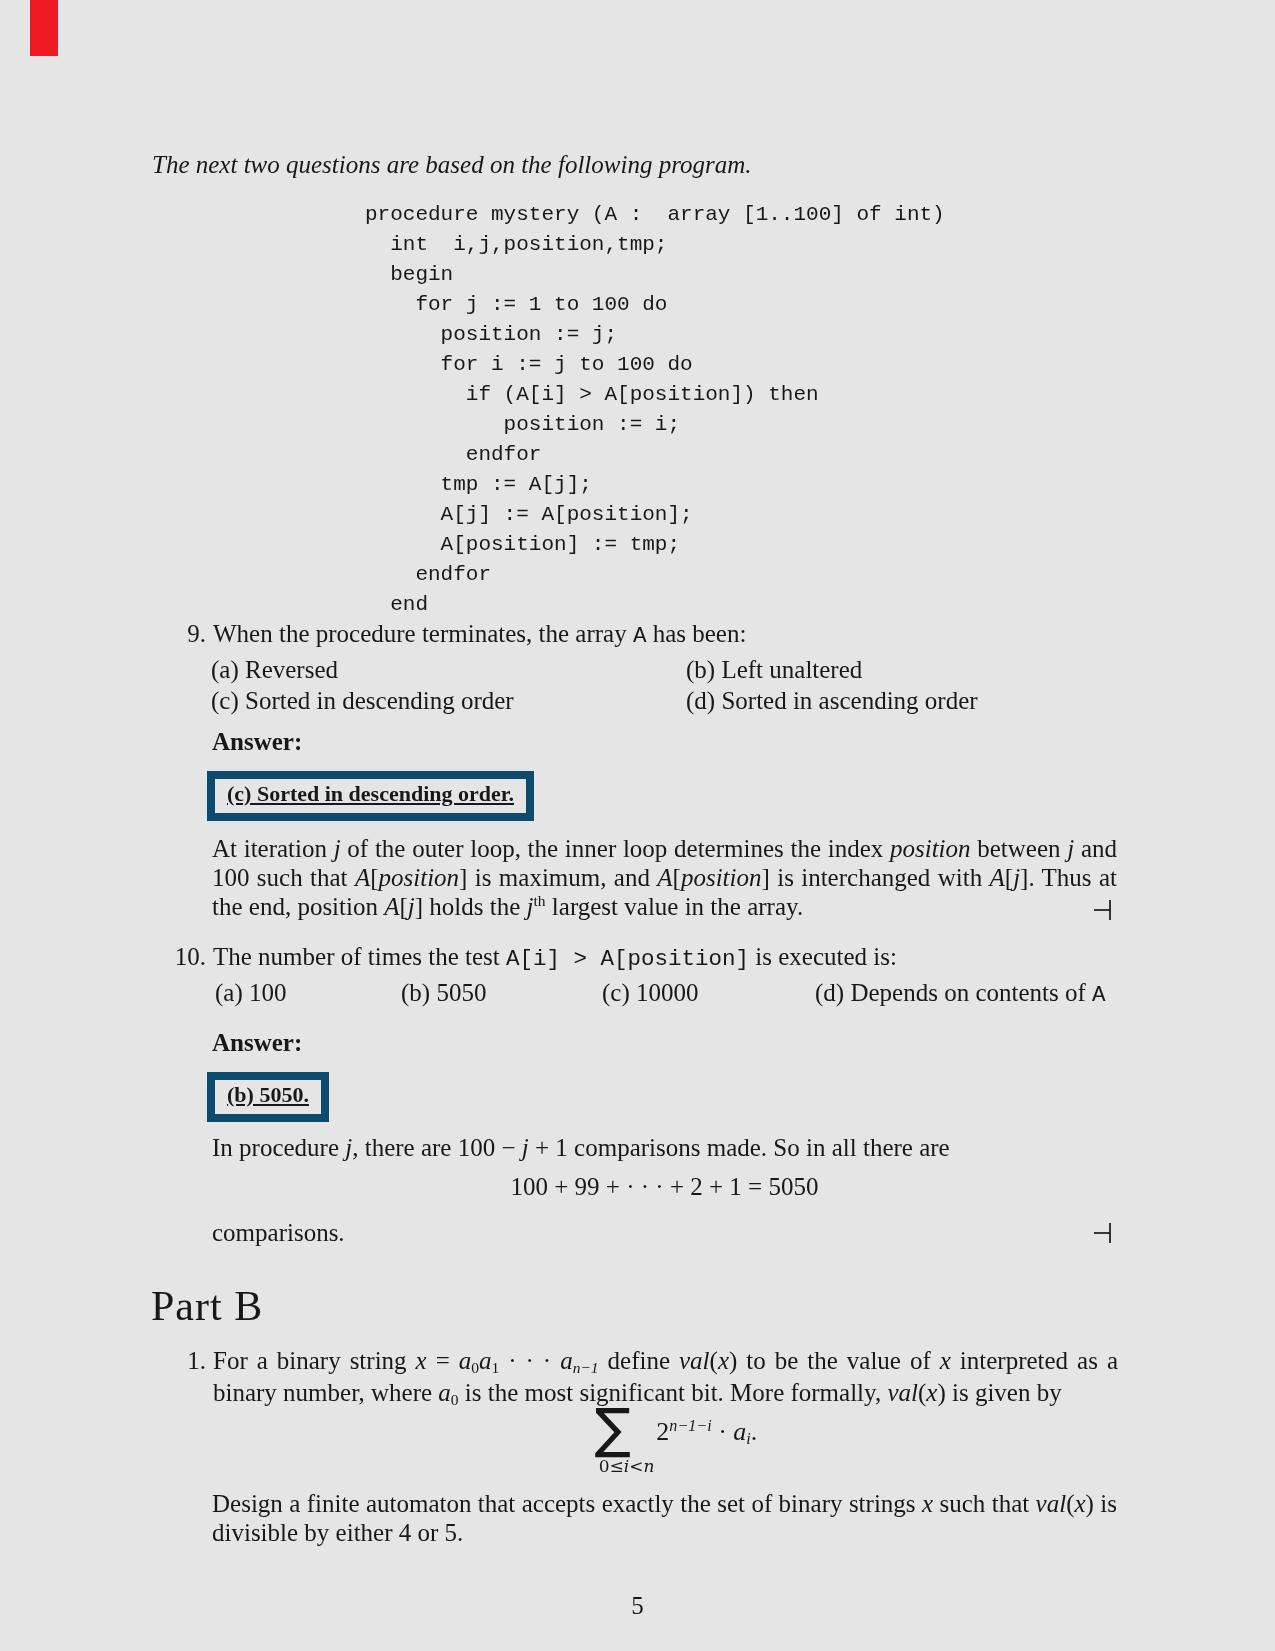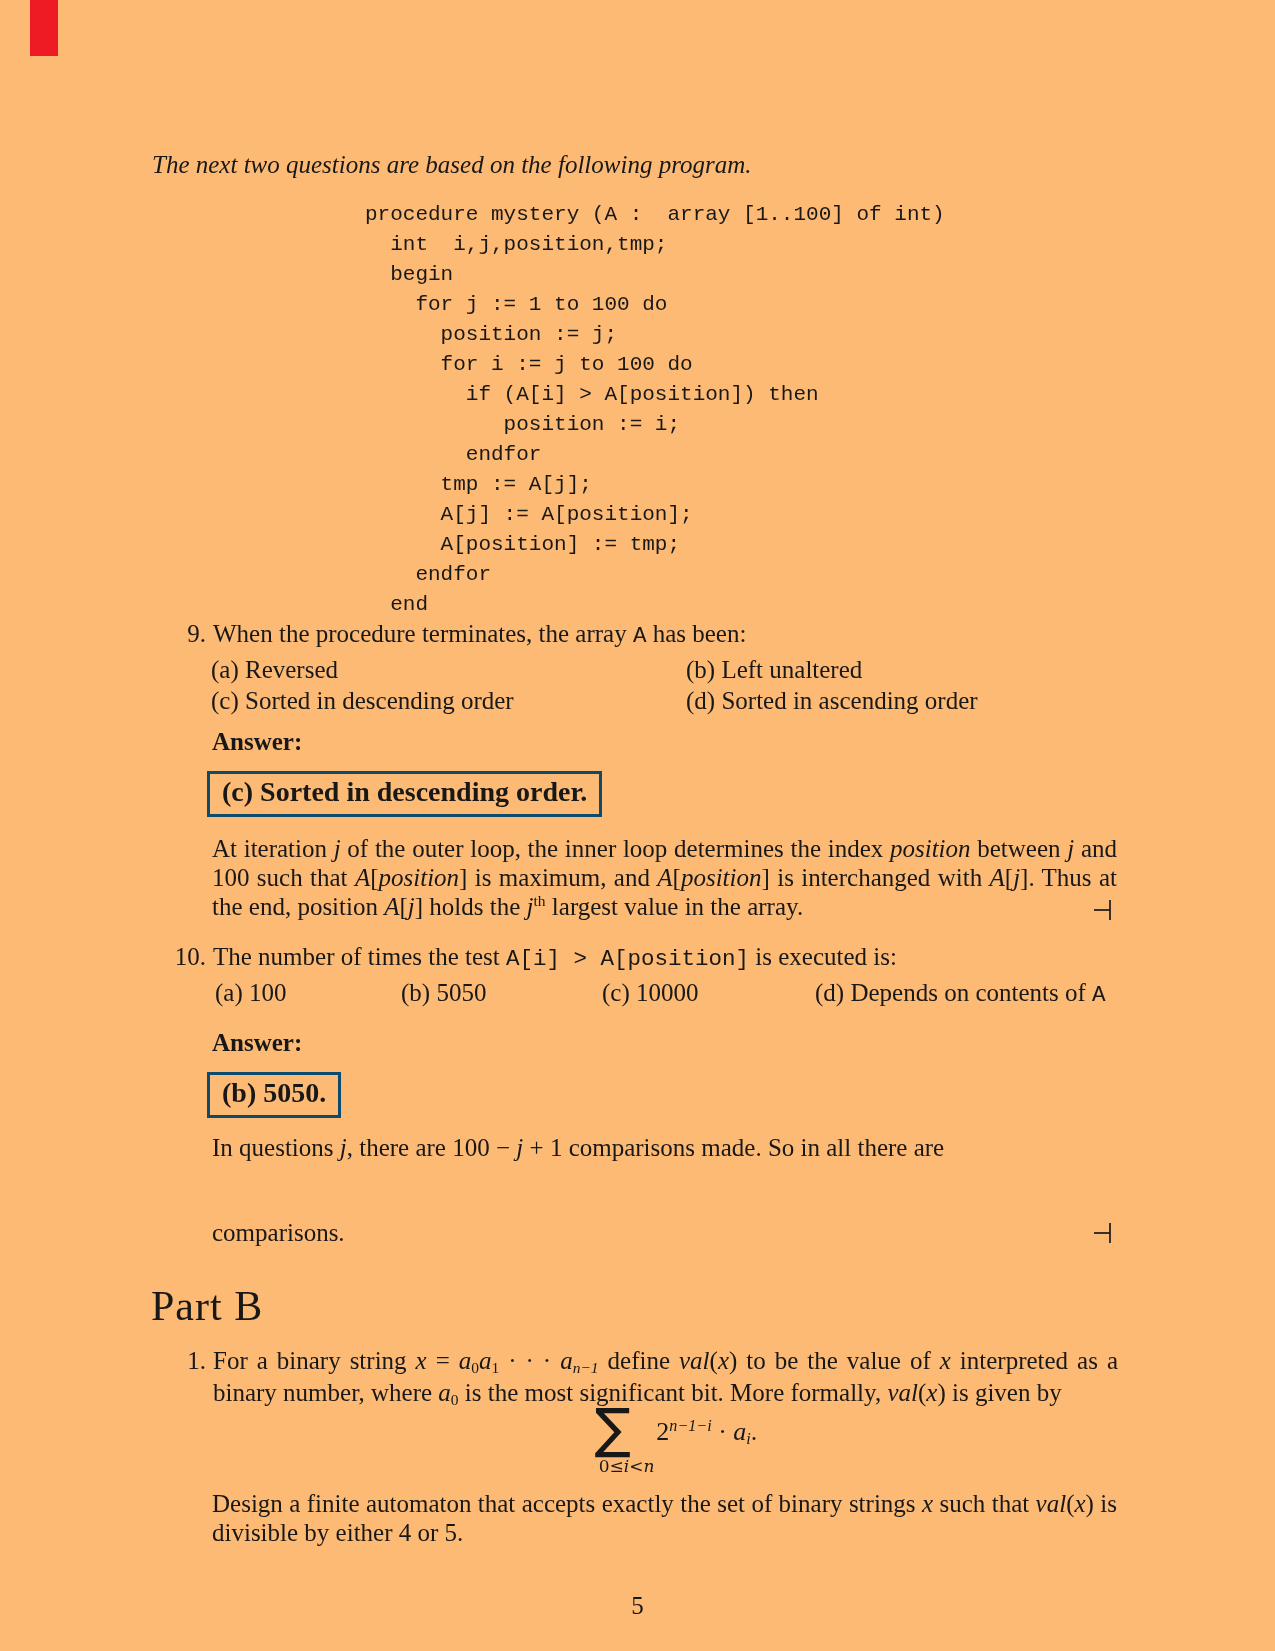--- a/index.html
+++ b/index.html
@@ -1,41 +1,42 @@
 <!DOCTYPE html>
 <html><head>
 <meta charset="utf-8">
 <style>
   html,body{margin:0;padding:0;background:#ffffff;}
   #page{
     position:relative;
     width:1275px;height:1651px;
-    background:#fdba74;
+    background:#e5e5e5;
     color:#181818;
     font-family:"Liberation Serif","DejaVu Serif",serif;
     overflow:hidden;
   }
   .abs{position:absolute;}
   .body-text{font-size:25px;line-height:29px;}
   .italic{font-style:italic;}
   .bold{font-weight:bold;}
   .justify{text-align:justify;}
   .center{text-align:center;}
   pre.code{
     margin:0;
     font-family:"Liberation Mono","DejaVu Sans Mono",monospace;
     font-size:21px;line-height:30px;
     white-space:pre;
   }
   .ansbox{
     display:inline-block;
-    border:3px solid #0c4a6e;
+    border:8px solid #0c4a6e;
     padding:2px 12px 6px 12px;
     font-weight:bold;
-    font-size:28px;
+    font-size:22px;
+    text-decoration:underline;
   }
   .seg-r{}
   .seg-i{font-style:italic;}
   .seg-m{font-family:"Liberation Mono","DejaVu Sans Mono",monospace;font-size:0.9em;}
   .seg-sup{font-size:62%;position:relative;top:-0.55em;}
   .seg-supi{font-size:62%;position:relative;top:-0.55em;font-style:italic;}
   .seg-sub{font-size:62%;position:relative;top:0.25em;}
   .seg-subi{font-size:62%;position:relative;top:0.25em;font-style:italic;}
   .dashv{position:absolute;right:2px;bottom:2px;line-height:0;}
   .part-heading{font-size:42px;font-weight:normal;letter-spacing:1px;}
@@ -99,22 +100,23 @@
   <div class="abs body-text" style="left:401px;top:978px;"><span class="seg-r">(b) 5050</span></div>
   <div class="abs body-text" style="left:602px;top:978px;"><span class="seg-r">(c) 10000</span></div>
   <div class="abs body-text" style="left:815px;top:978px;"><span class="seg-r">(d) Depends on contents of </span><span class="seg-m">A</span></div>
 
   <div class="abs body-text bold" style="left:212px;top:1028px;">Answer:</div>
 
   <div class="abs" style="left:207px;top:1072px;border-radius:21px;">
     <span class="ansbox">(b) 5050.</span>
   </div>
 
-  <div class="abs body-text" style="left:212px;top:1133px;width:905px;"><span class="seg-r">In questions </span><span class="seg-i">j</span><span class="seg-r">, there are 100 − </span><span class="seg-i">j</span><span class="seg-r"> + 1 comparisons made. So in all there are</span></div>
+  <div class="abs body-text" style="left:212px;top:1133px;width:905px;"><span class="seg-r">In procedure </span><span class="seg-i">j</span><span class="seg-r">, there are 100 − </span><span class="seg-i">j</span><span class="seg-r"> + 1 comparisons made. So in all there are</span></div>
 
+  <div class="abs body-text center" style="left:212px;top:1172px;width:905px;">100 + 99 + · · · + 2 + 1 = 5050</div>
 
   <div class="abs body-text" style="left:212px;top:1218px;width:905px;">
     <span>comparisons.</span>
     <span class="dashv">
       <svg width="22" height="24" viewBox="0 0 22 24">
         <line x1="1" y1="12" x2="17" y2="12" stroke="#181818" stroke-width="1.7"></line>
         <line x1="17" y1="2" x2="17" y2="22" stroke="#181818" stroke-width="1.7"></line>
       </svg>
     </span>
   </div>

